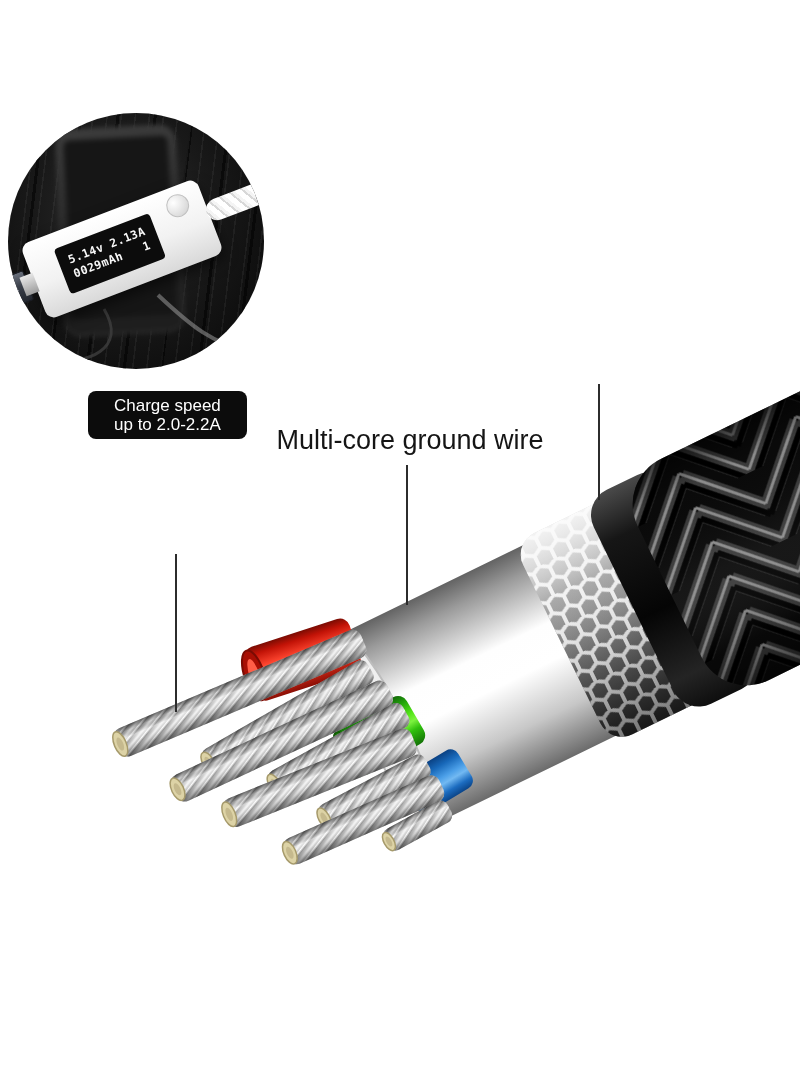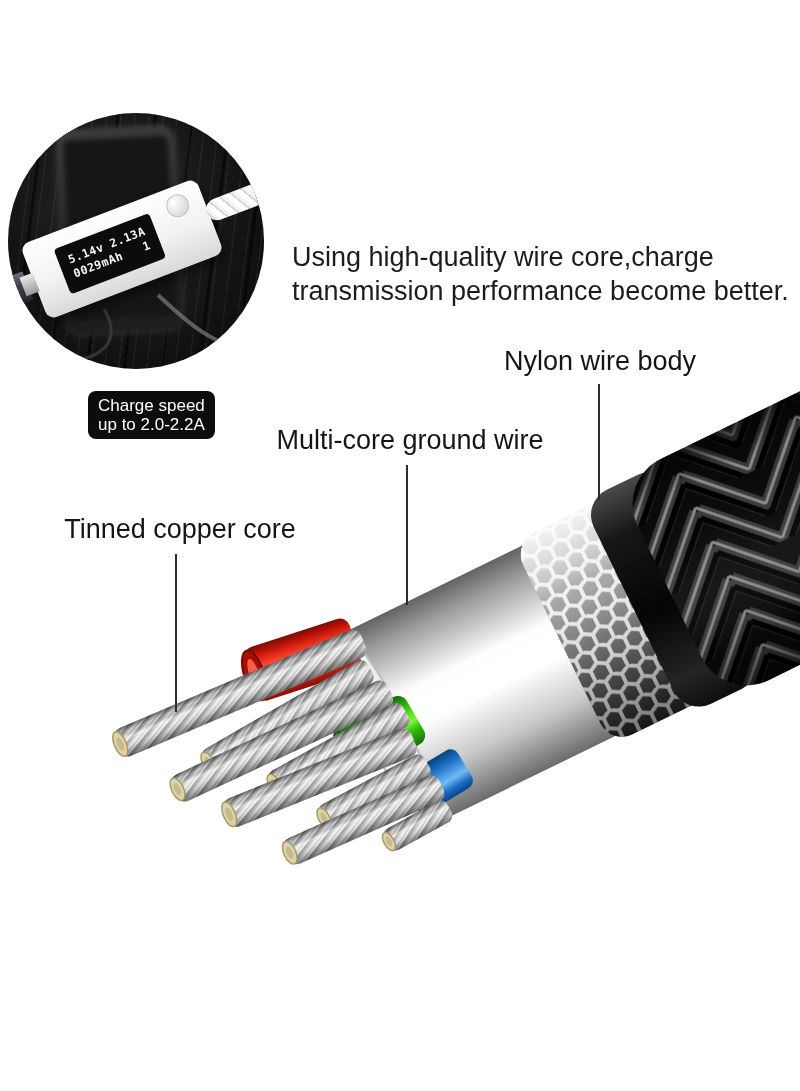--- a/index.html
+++ b/index.html
@@ -33,21 +33,21 @@
   .meter-connector{position:absolute;left:-58px;top:24px;width:50px;height:30px;
     background:linear-gradient(180deg,#6a707c 0%,#3a3f49 45%,#23272f 100%);
     border:1px solid #1c1f26;border-radius:10px 3px 3px 10px;
     display:flex;align-items:center;justify-content:center;
     color:#aeb4bf;font-size:7px;font-weight:bold;letter-spacing:1.5px;}
   .meter-cable{position:absolute;left:186px;top:26px;width:110px;height:22px;border-radius:11px;
     background:repeating-linear-gradient(60deg,#ffffff 0 5px,#d8d8d8 5px 7px,#f4f4f4 7px 10px);}
 
   
   .badge{position:absolute;left:88px;top:391px;background:#0c0c0c;color:#ffffff;border-radius:8px;
-    padding:5px 10px;font-size:17px;line-height:19px;text-align:center;}
+    padding:5px 26px;font-size:17px;line-height:19px;text-align:center;}
 
   
   .title{position:absolute;left:290px;top:181px;font-size:45px;font-weight:bold;color:#161616;letter-spacing:0;}
   .subtitle{position:absolute;left:292px;top:240px;font-size:27px;line-height:34px;color:#1c1c1c;}
 
   
   .callout{position:absolute;font-size:27px;color:#151515;text-align:center;}
   .callout-nylon{left:495px;top:346px;width:210px;}
   .callout-ground{left:270px;top:425px;width:280px;text-align:center;}
   .callout-copper{left:60px;top:514px;width:240px;}
@@ -270,27 +270,21 @@
       <div class="meter-button"></div>
       <div class="meter-cable"></div>
     </div>
   </div>
 
   <div class="badge layer-above">
     <div>Charge speed</div>
     <div>up to 2.0-2.2A</div>
   </div>
 
-  <div class="subtitle layer-above">
-    <div>Using high-quality wire core,charge</div>
-    <div>transmission performance become better.</div>
-  </div>
-
-  <div class="callout callout-nylon layer-above">Nylon wire body</div>
+
   <div class="pointer pointer-nylon layer-above"></div>
 
   <div class="callout callout-ground layer-above">Multi-core ground wire</div>
   <div class="pointer pointer-ground layer-above"></div>
 
-  <div class="callout callout-copper layer-above">Tinned copper core</div>
   <div class="pointer pointer-copper layer-above"></div>
 
 </div>
 
 </body></html>

